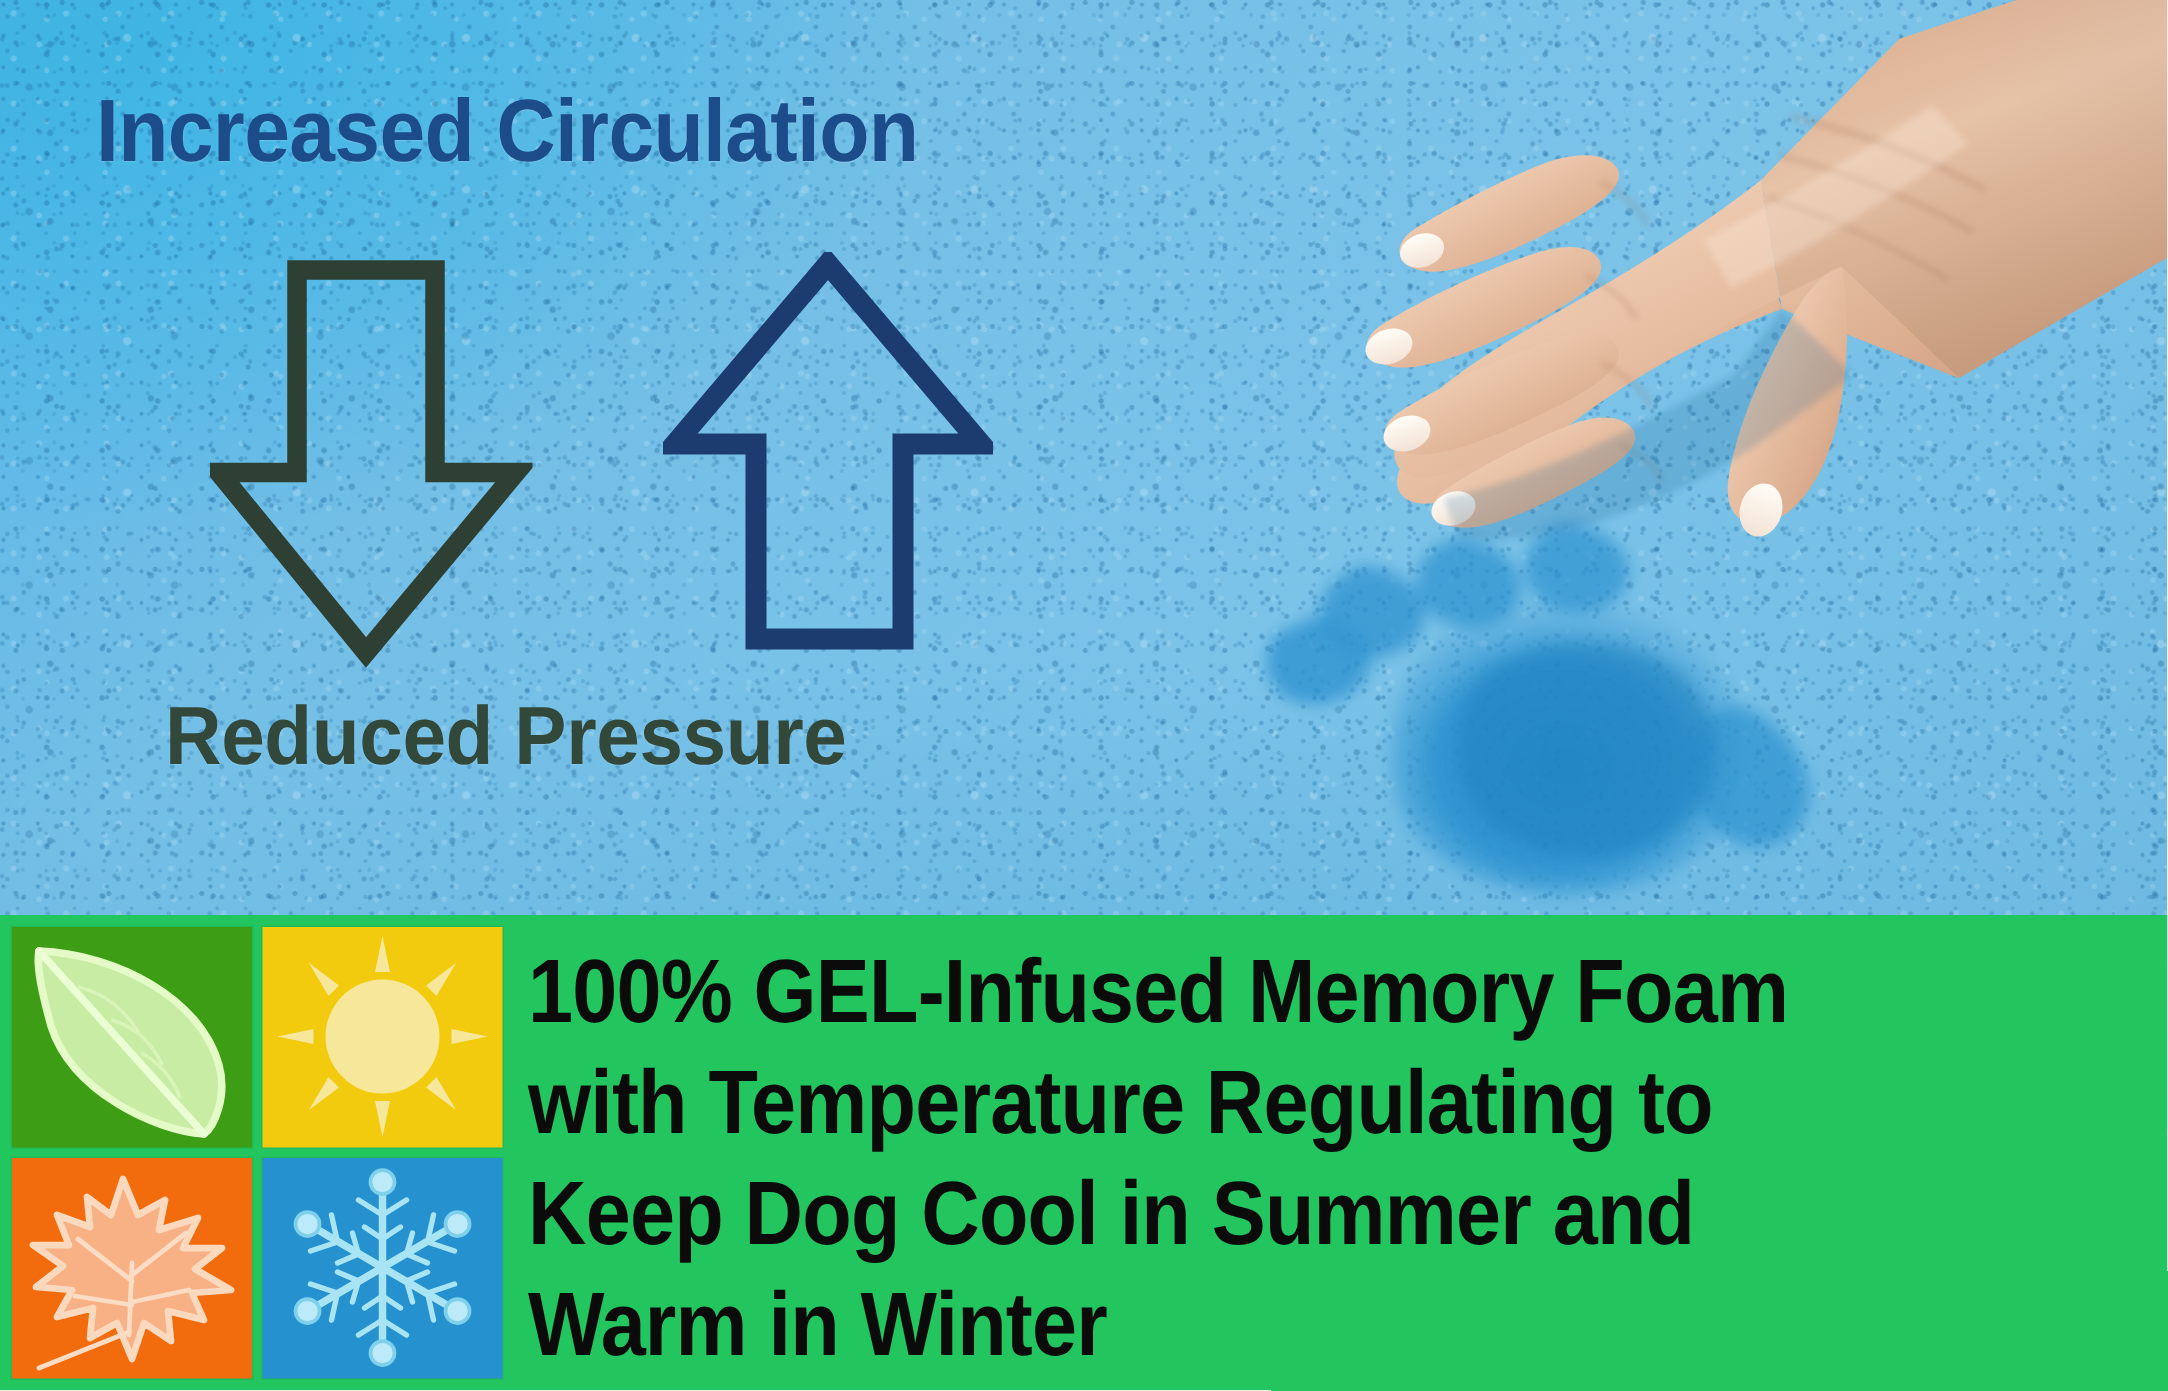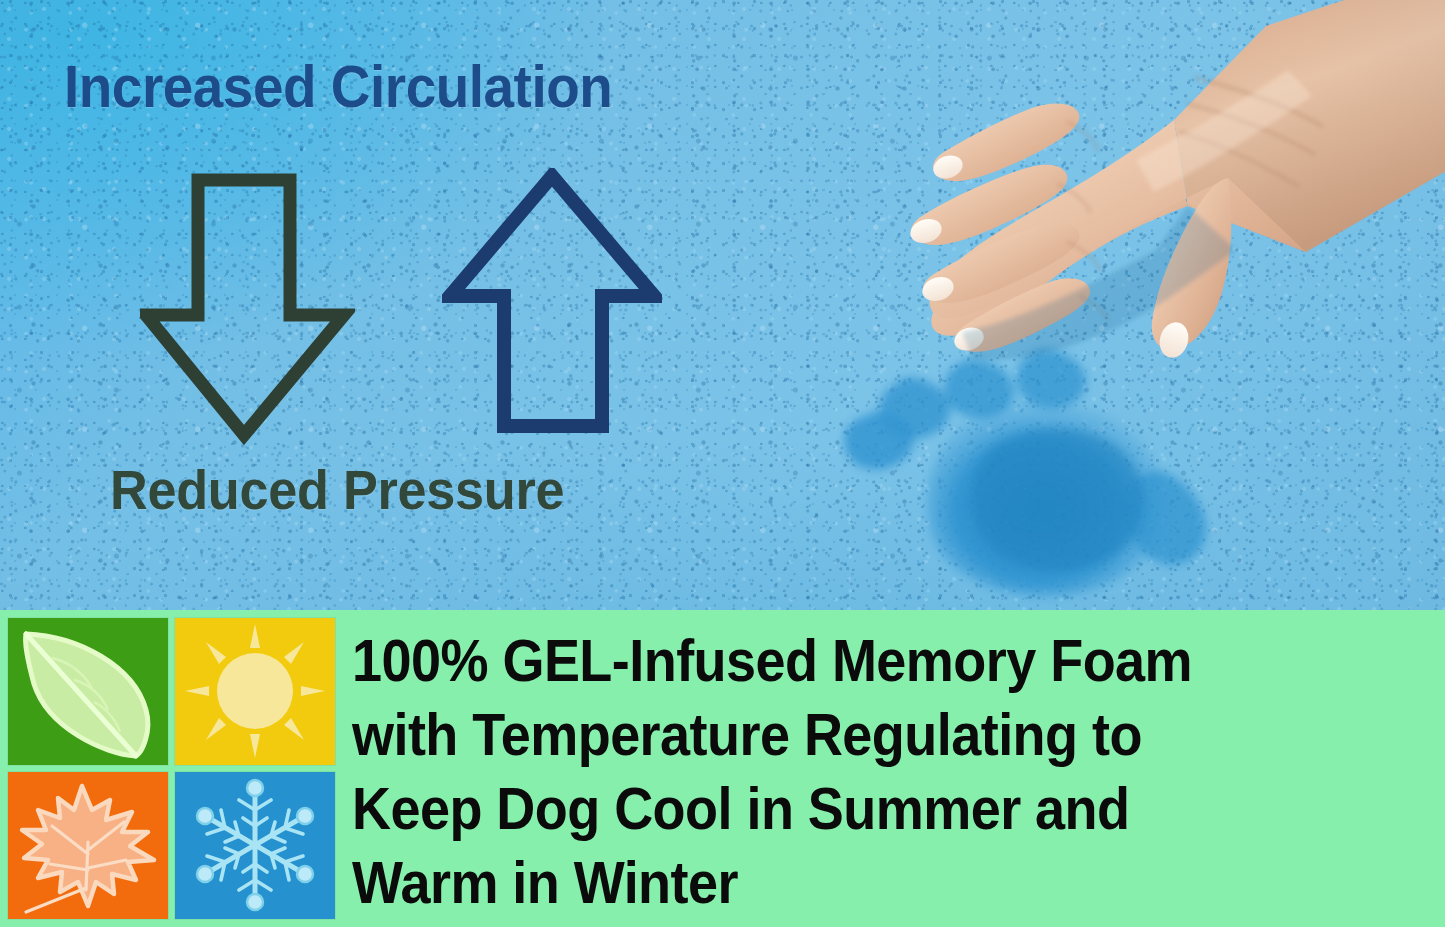--- a/index.html
+++ b/index.html
@@ -120,21 +120,21 @@
   .arrow-up{
     position:absolute; left:442px; top:168px; width:220px; height:268px;
   }
   .arrow-down svg,.arrow-up svg{display:block;}
 
   
   .info{
     position:absolute;
     left:0; top:610px;
     width:1445px; height:317px;
-    background:#86efac;
+    background:#22c55e;
   }
 
   .tiles{
     position:absolute;
     left:8px; top:8px;
     width:327px; height:305px;
     display:grid;
     grid-template-columns:160px 160px;
     grid-template-rows:147px 147px;
     gap:7px;

